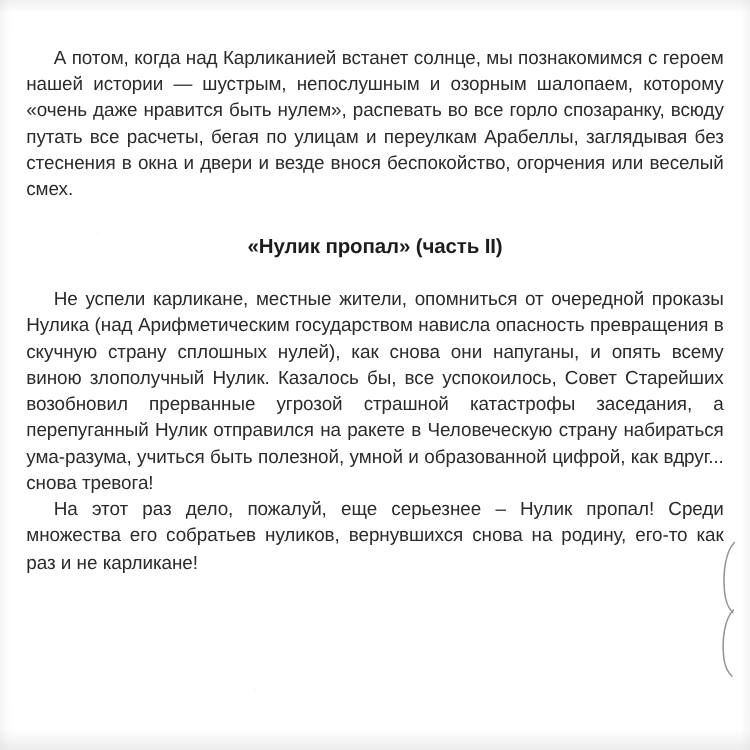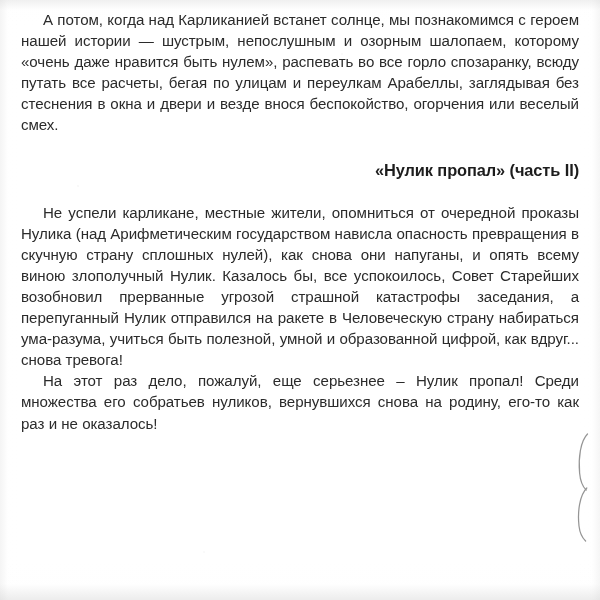--- a/index.html
+++ b/index.html
@@ -54,21 +54,21 @@
       radial-gradient(circle at 81% 64%, rgba(170,170,170,0.13) 0 0.6px, rgba(255,255,255,0) 1.4px),
       radial-gradient(circle at 34% 92%, rgba(170,170,170,0.15) 0 0.6px, rgba(255,255,255,0) 1.4px),
       radial-gradient(circle at 72% 47%, rgba(170,170,170,0.12) 0 0.6px, rgba(255,255,255,0) 1.4px),
       radial-gradient(circle at 24% 71%, rgba(170,170,170,0.12) 0 0.6px, rgba(255,255,255,0) 1.4px);
   }
 
   
   .text-column {
     position: absolute;
     left: 21px;
-    top: 9px;
+    top: 36px;
     width: 558px;
   }
 
   .body-paragraph {
     margin: 0;
     color: #2b2b2b;
     font-size: 15.1px;
     line-height: 21.1px;
     text-align: justify;
     text-justify: inter-word;
@@ -78,21 +78,21 @@
   }
 
   
 
   .section-heading {
     margin: 0;
     color: #1d1d1d;
     font-size: 16.4px;
     line-height: 21px;
     font-weight: bold;
-    text-align: right;
+    text-align: center;
     text-indent: 0;
     letter-spacing: -0.1px;
   }
 
   .gap-before-heading { height: 24px; }
   .gap-after-heading  { height: 21px; }
 
   
   .pen-mark {
     position: absolute;
@@ -119,21 +119,21 @@
 
     <div class="gap-before-heading"></div>
 
     <h2 class="section-heading">«Нулик пропал» (часть II)</h2>
 
     <div class="gap-after-heading"></div>
 
 
     <p class="body-paragraph">Не успели карликане, местные жители, опомниться от очередной проказы Нулика (над Арифметическим государством нависла опасность превращения в скучную страну сплошных нулей), как снова они напуганы, и опять всему виною злополучный Нулик. Казалось бы, все успокоилось, Совет Старейших возобновил прерванные угрозой страшной катастрофы заседания, а перепуганный Нулик отправился на ракете в Человеческую страну набираться ума-разума, учиться быть полезной, умной и образованной цифрой, как вдруг... снова тревога!</p>
 
-    <p class="body-paragraph">На этот раз дело, пожалуй, еще серьезнее – Нулик пропал! Среди множества его собратьев нуликов, вернувшихся снова на родину, его-то как раз и не оказалось!</p>
+    <p class="body-paragraph">На этот раз дело, пожалуй, еще серьезнее – Нулик пропал! Среди множества его собратьев нуликов, вернувшихся снова на родину, его-то как раз и не карликане!</p>
 
   </div>
 
   <div class="pen-mark">
     <svg width="26" height="112" viewBox="0 0 26 112" xmlns="http://www.w3.org/2000/svg">
       <path d="M15.5 2 C8.5 9, 6.2 26, 7.6 41 C8.4 50, 11 55, 14.2 58" fill="none" stroke="#555555" stroke-width="1.25" stroke-linecap="round"></path>
       <path d="M14.8 56 C7.6 63, 5.4 80, 7.0 94 C7.8 101, 10.4 106, 13.6 109" fill="none" stroke="#555555" stroke-width="1.25" stroke-linecap="round"></path>
     </svg>
   </div>
 

